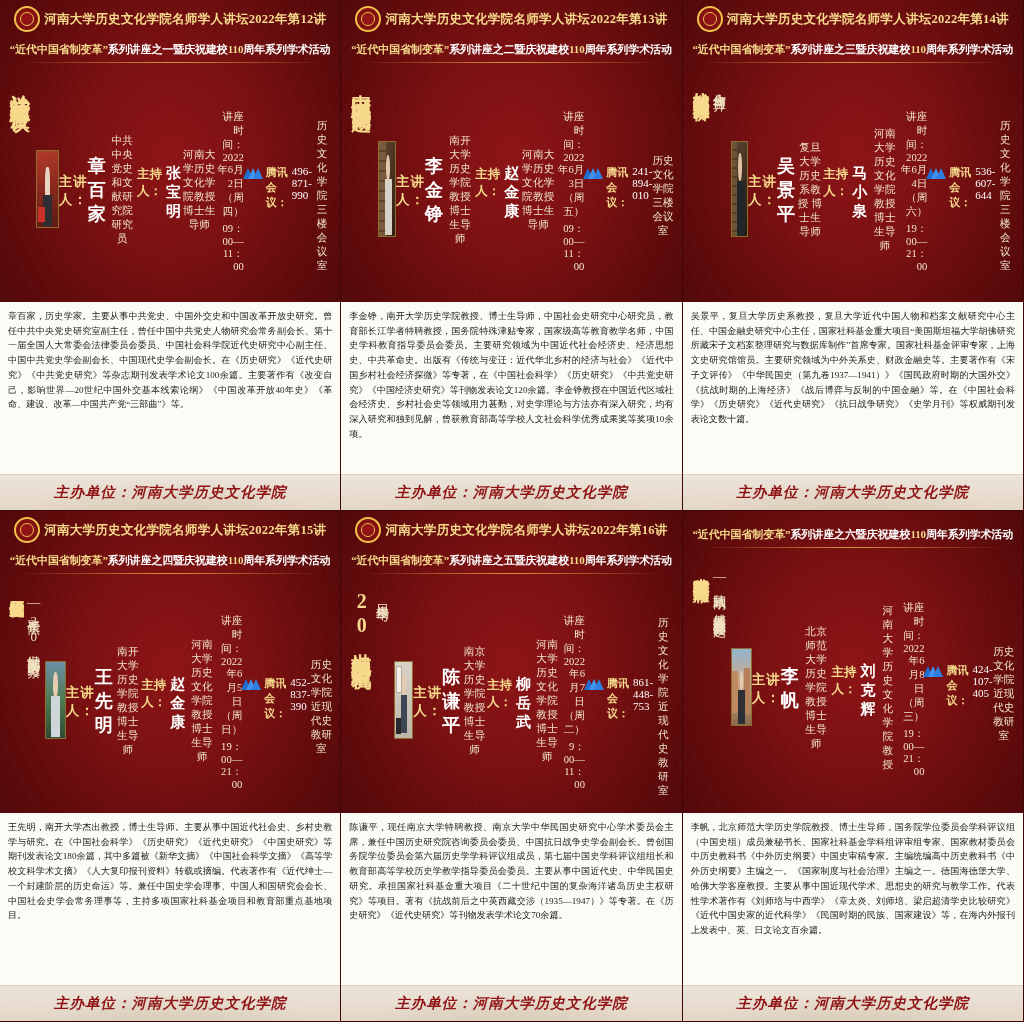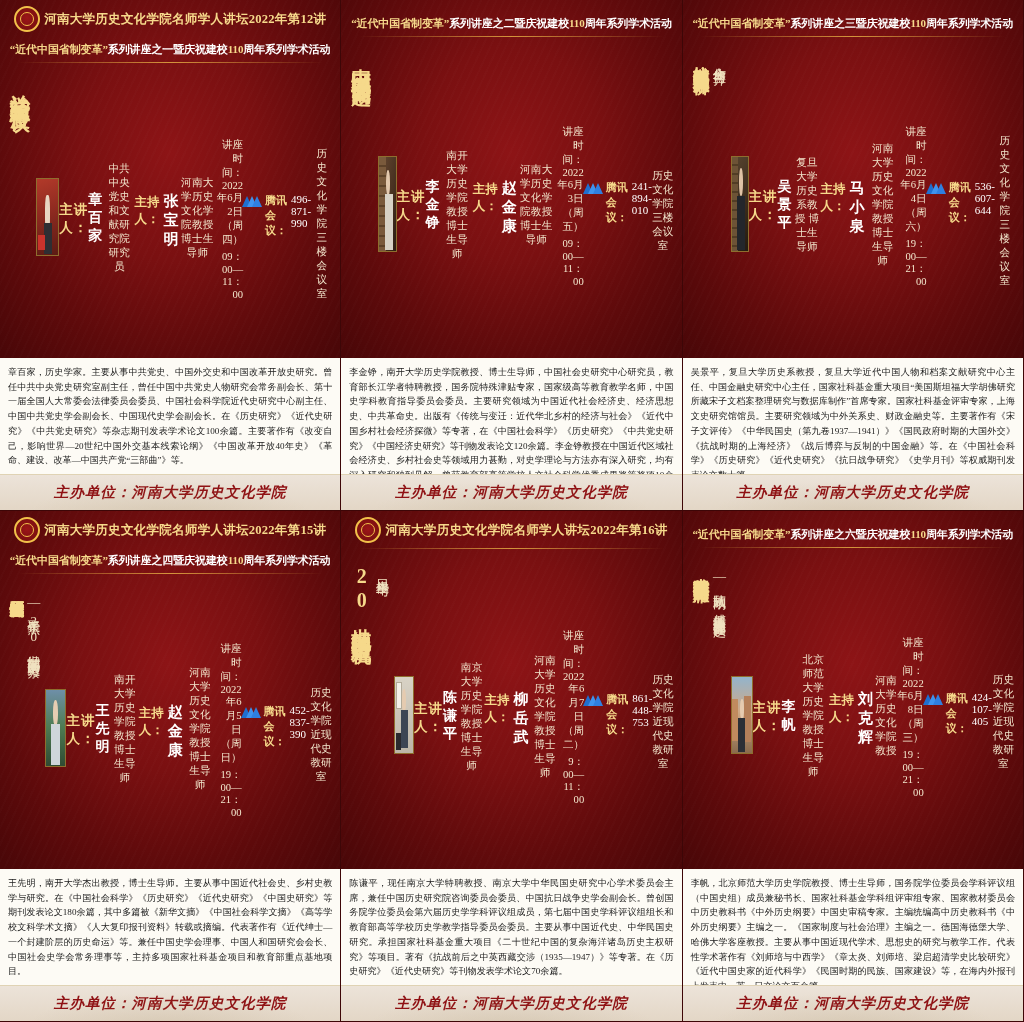--- a/index.html
+++ b/index.html
@@ -140,21 +140,21 @@
   }
   .lbl {
     color: #f6d98b;
     font-size: 13.5px;
     font-weight: bold;
     margin-top: 7px;
     letter-spacing: 1px;
   }
   .name {
     color: #ffffff;
-    font-size: 14px;
+    font-size: 18px;
     font-weight: bold;
     margin-top: 4px;
     letter-spacing: 2px;
   }
   .affil {
     color: #f3e7cd;
     font-size: 10.6px;
     margin-top: 5px;
     text-align: center;
     letter-spacing: .3px;
@@ -201,21 +201,21 @@
   .venue {
     color: #f3e7cd; font-size: 10.6px; margin-top: 16px; text-align:center;
   }
   .abstract {
     position: relative; z-index: 2;
     background: #fdfbf5;
     color: #1a1a1a;
     font-size: 9.1px;
     line-height: 1.62;
     padding: 7px 8px 6px 8px;
-    height: 116px;
+    height: 172px;
     text-align: justify;
     text-justify: inter-ideograph;
     overflow: hidden;
   }
   .footer {
     position: relative; z-index: 2;
     height: 36px;
     background:
       linear-gradient(to bottom, rgba(250,246,235,.92), rgba(240,232,214,.92));
     display: flex; align-items: center; justify-content: center;
@@ -287,20 +287,27 @@
     <div class="abstract">章百家，历史学家。主要从事中共党史、中国外交史和中国改革开放史研究。曾任中共中央党史研究室副主任，曾任中国中共党史人物研究会常务副会长、第十一届全国人大常委会法律委员会委员、中国社会科学院近代史研究中心副主任、中国中共党史学会副会长、中国现代史学会副会长。在《历史研究》《近代史研究》《中共党史研究》等杂志期刊发表学术论文100余篇。主要著作有《改变自己，影响世界—20世纪中国外交基本线索论纲》《中国改革开放40年史》《革命、建设、改革—中国共产党“三部曲”》等。</div>
     <div class="footer">
       <div class="watermark"></div>
       <div class="ftxt">主办单位：河南大学历史文化学院</div>
     </div>
   </div>
 
   <div class="poster">
     <div class="bgtex"></div>
     <div class="head">
+      <div class="head-row">
+        <div class="logo">
+            <div class="ring"></div>
+            <div class="inner"></div>
+          </div>
+        <div class="title-line1">河南大学历史文化学院名师学人讲坛2022年第13讲</div>
+      </div>
       <div class="title-line2"><span class="hl">“近代中国省制变革”</span><span>系列讲座之二暨庆祝建校</span><span class="hl">110</span><span>周年系列学术活动</span></div>
       <div class="sep"></div>
     </div>
     <div class="body">
       <div class="vtitle">中国区域史研究诸问题</div>
       <div class="right">
         <div class="photo tall">
           <div class="ph" style="background:linear-gradient(100deg,#6a4a33 0%,#4a3322 55%,#2c1d13 100%)"></div>
           <div style="position:absolute;left:0;top:0;width:42%;height:100%;background:repeating-linear-gradient(to bottom,#7a5a3c 0 8px,#5d4229 8px 10px)"></div>
           <div style="position:absolute;left:44%;top:14%;width:24%;height:28%;background:#e3c8ad;border-radius:45%"></div>
@@ -333,20 +340,27 @@
     <div class="abstract">李金铮，南开大学历史学院教授、博士生导师，中国社会史研究中心研究员，教育部长江学者特聘教授，国务院特殊津贴专家，国家级高等教育教学名师，中国史学科教育指导委员会委员。主要研究领域为中国近代社会经济史、经济思想史、中共革命史。出版有《传统与变迁：近代华北乡村的经济与社会》《近代中国乡村社会经济探微》等专著，在《中国社会科学》《历史研究》《中共党史研究》《中国经济史研究》等刊物发表论文120余篇。李金铮教授在中国近代区域社会经济史、乡村社会史等领域用力甚勤，对史学理论与方法亦有深入研究，均有深入研究和独到见解，曾获教育部高等学校人文社会科学优秀成果奖等奖项10余项。</div>
     <div class="footer">
       <div class="watermark"></div>
       <div class="ftxt">主办单位：河南大学历史文化学院</div>
     </div>
   </div>
 
   <div class="poster">
     <div class="bgtex"></div>
     <div class="head">
+      <div class="head-row">
+        <div class="logo">
+            <div class="ring"></div>
+            <div class="inner"></div>
+          </div>
+        <div class="title-line1">河南大学历史文化学院名师学人讲坛2022年第14讲</div>
+      </div>
       <div class="title-line2"><span class="hl">“近代中国省制变革”</span><span>系列讲座之三暨庆祝建校</span><span class="hl">110</span><span>周年系列学术活动</span></div>
       <div class="sep"></div>
     </div>
     <div class="body">
       <div class="vtitle small">抗战时期中美同盟关系的再评价</div>
       <div class="vsub">合作与博弈：</div>
       <div class="right">
         <div class="photo tall">
           <div class="ph" style="background:linear-gradient(120deg,#5a4530 0%,#3a2b1c 60%,#241a10 100%)"></div>
           <div style="position:absolute;left:0;top:0;width:36%;height:100%;background:repeating-linear-gradient(to bottom,#6d5336 0 7px,#523d25 7px 9px)"></div>
@@ -440,20 +454,21 @@
   <div class="poster">
     <div class="bgtex"></div>
     <div class="head">
       <div class="head-row">
         <div class="logo">
             <div class="ring"></div>
             <div class="inner"></div>
           </div>
         <div class="title-line1">河南大学历史文化学院名师学人讲坛2022年第16讲</div>
       </div>
+      <div class="title-line2"><span class="hl">“近代中国省制变革”</span><span>系列讲座之五暨庆祝建校</span><span class="hl">110</span><span>周年系列学术活动</span></div>
       <div class="sep"></div>
     </div>
     <div class="body">
       <div class="vtitle">20世纪的中国边疆危机</div>
       <div class="vsub">日本侵华与</div>
       <div class="right">
         <div class="photo">
           <div class="ph" style="background:linear-gradient(to bottom,#d9d3c6 0%,#bdb6a8 100%)"></div>
           <div style="position:absolute;left:6%;top:6%;width:34%;height:36%;background:#f3f0e8;border:1px solid #b3ab9a"></div>
           <div style="position:absolute;left:42%;top:16%;width:20%;height:30%;background:#e5cbb0;border-radius:45%"></div>

